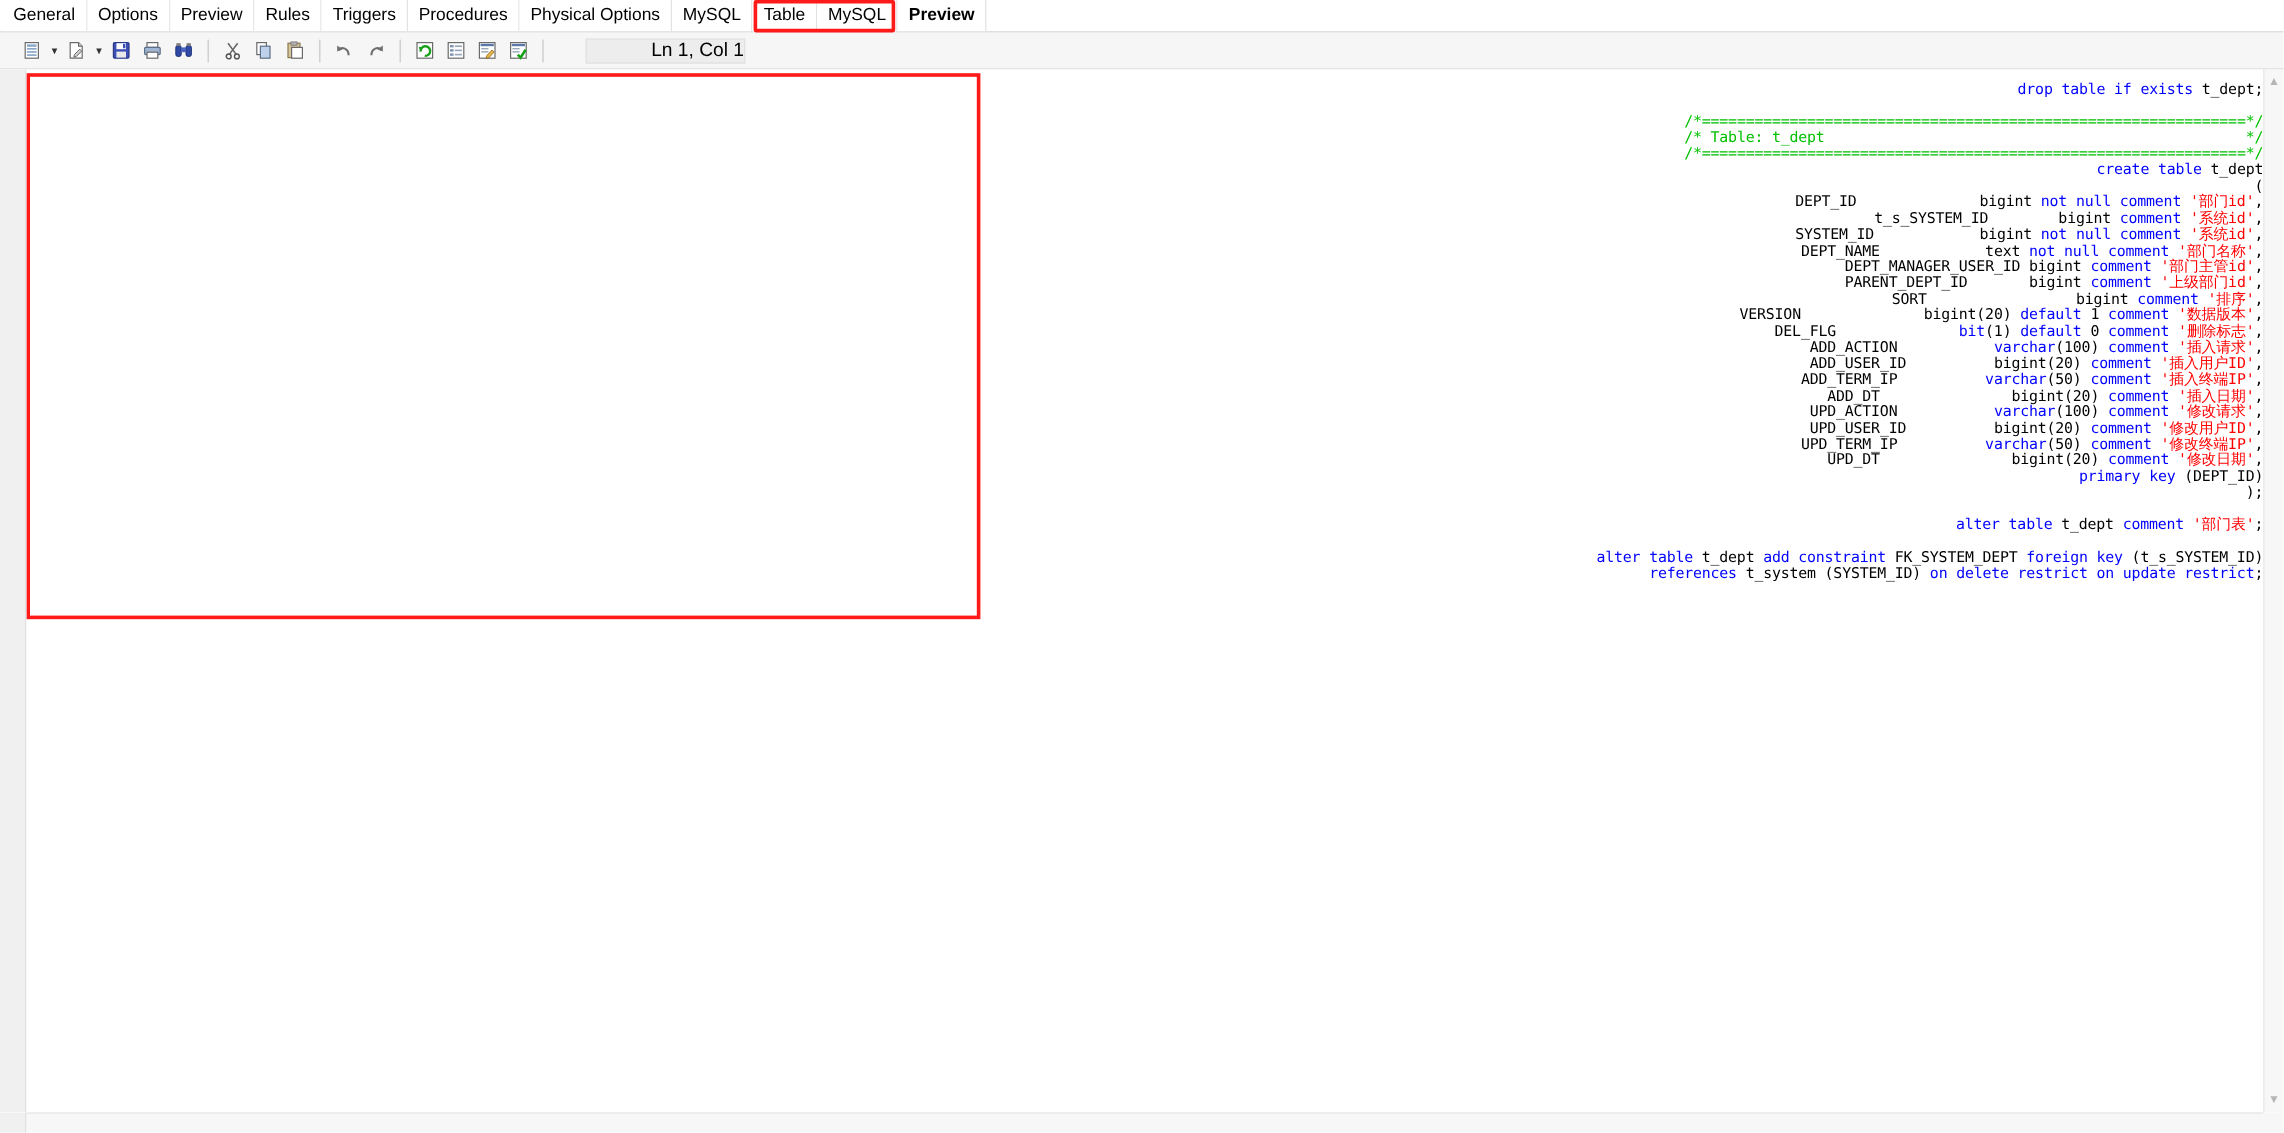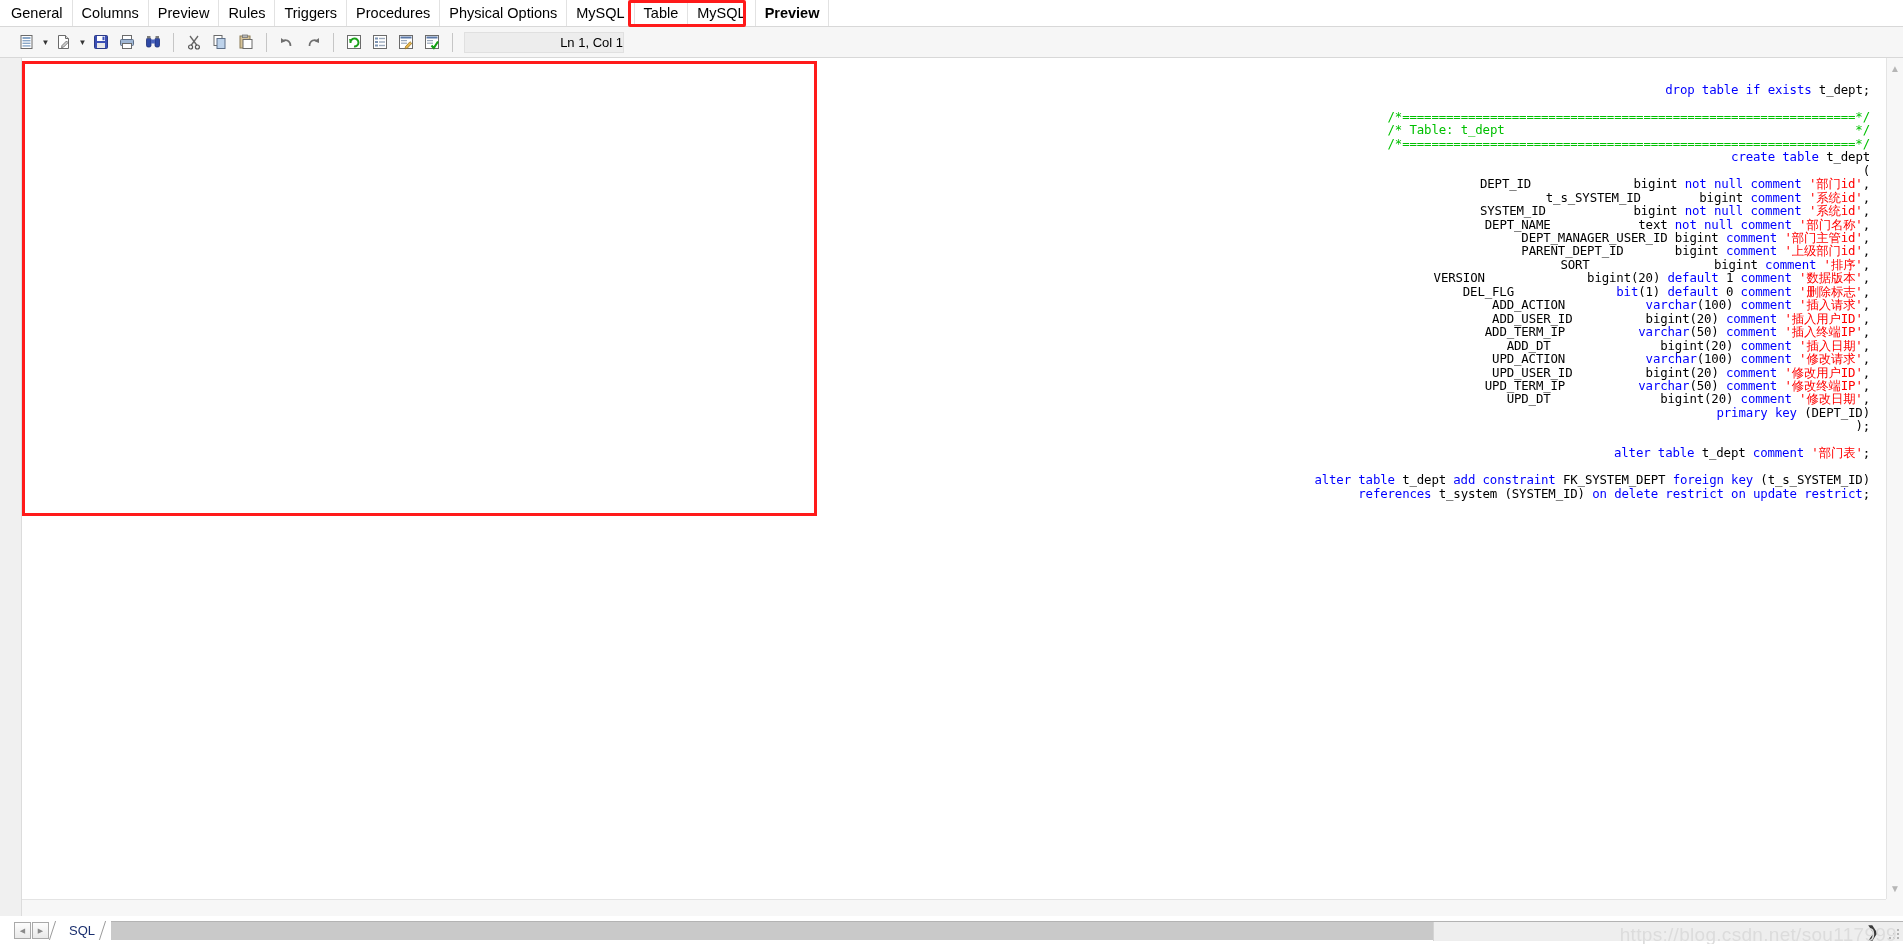--- a/index.html
+++ b/index.html
@@ -77,27 +77,27 @@
     display: flex; align-items: center; justify-content: center;
     font-size: 8px; color: #333;
     cursor: default;
   }
   .tb-sep {
     width: 1px; height: 19px;
     background: #c6c6c6;
     margin: 0 7px;
   }
   .tb-pos {
-    margin-left: 4px;
+    margin-left: 28px;
     background: #ededed;
     border: 1px solid #e0e0e0;
     height: 21px;
-    width: 160px;
+    width: 133px;
     line-height: 19px;
-    font-size: 13px;
+    font-size: 16px;
     color: #000;
     padding-left: 9px;
     font-family: "Liberation Sans", sans-serif;
   }
 
   
   .editor-wrap {
     position: relative;
     flex: 1 1 auto;
     background: #ffffff;
@@ -117,21 +117,21 @@
     border-right: 1px solid #dcdcdc;
     flex: 0 0 auto;
   }
   .code-area {
     position: relative;
     flex: 1 1 auto;
     background: #ffffff;
     overflow: hidden;
   }
   pre.code {
-    margin: 16px;
+    margin: 0;
     padding: 9px 0 0 7px;
     font-family: "DejaVu Sans Mono", "Liberation Mono", monospace;
     font-size: 12.4px;
     line-height: 13.45px;
     color: #000000;
     white-space: pre;
     letter-spacing: -0.15px;
   }
   .k  { color: #0000ff; }       
   .s  { color: #ff0000; }       
@@ -276,21 +276,21 @@
   
   .tb-btn svg { display: block; }
 </style>
 </head>
 <body>
 
 <div id="app">
 
   <div class="tabbar">
     <div class="tab">General</div>
-    <div class="tab">Columns</div>
+    <div class="tab">Options</div>
     <div class="tab">Preview</div>
     <div class="tab">Rules</div>
     <div class="tab">Triggers</div>
     <div class="tab">Procedures</div>
     <div class="tab">Physical Options</div>
     <div class="tab">MySQL</div>
     <div class="tab">Table</div>
     <div class="tab">MySQL</div>
     <div class="tab active">Preview</div>
     <div class="tab-highlight-box"></div>
@@ -478,40 +478,14 @@
   </div>
 
   <div class="hscroll-row">
     <div class="hscroll-left-pad"></div>
     <div class="hscroll-track">
       
     </div>
     <div class="hscroll-corner"></div>
   </div>
 
-  <div class="bottom-strip">
-    <div class="navbtn">◀</div>
-    <div class="navbtn">▶</div>
-
-    <div class="sqltab">
-      <div class="slash-l"></div>
-      <div class="label">SQL</div>
-      <div class="slash-r"></div>
-    </div>
-
-    <div class="tabstrip-rest">
-      <div class="strip-scroll-area">
-        <div class="chev-right">❯</div>
-        <div class="grip">
-          <i style="right:0px;bottom:0px"></i>
-          <i style="right:4px;bottom:0px"></i>
-          <i style="right:8px;bottom:0px"></i>
-          <i style="right:0px;bottom:4px"></i>
-          <i style="right:4px;bottom:4px"></i>
-          <i style="right:0px;bottom:8px"></i>
-        </div>
-      </div>
-    </div>
-
-    <div class="watermark">https://blog.csdn.net/sou117999</div>
-  </div>
 
 </div>
 
 </body></html>

